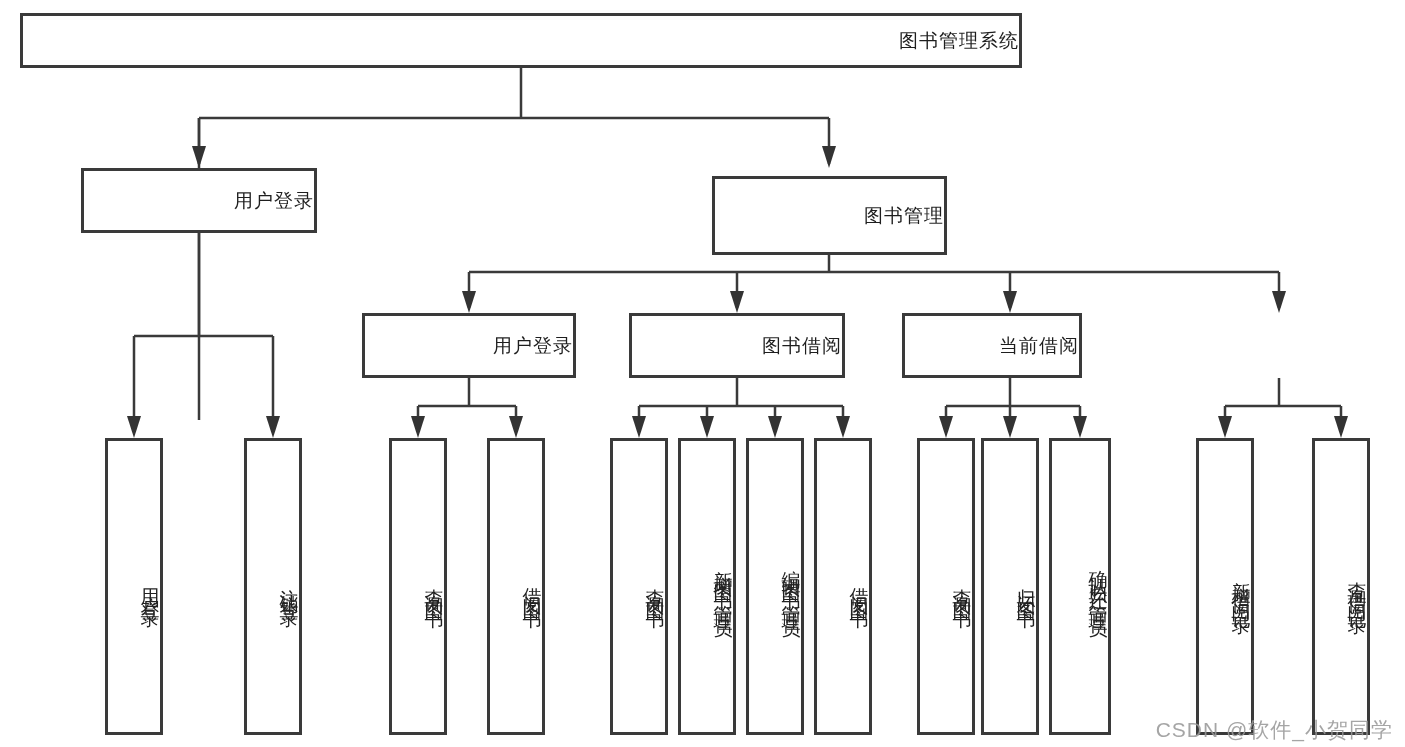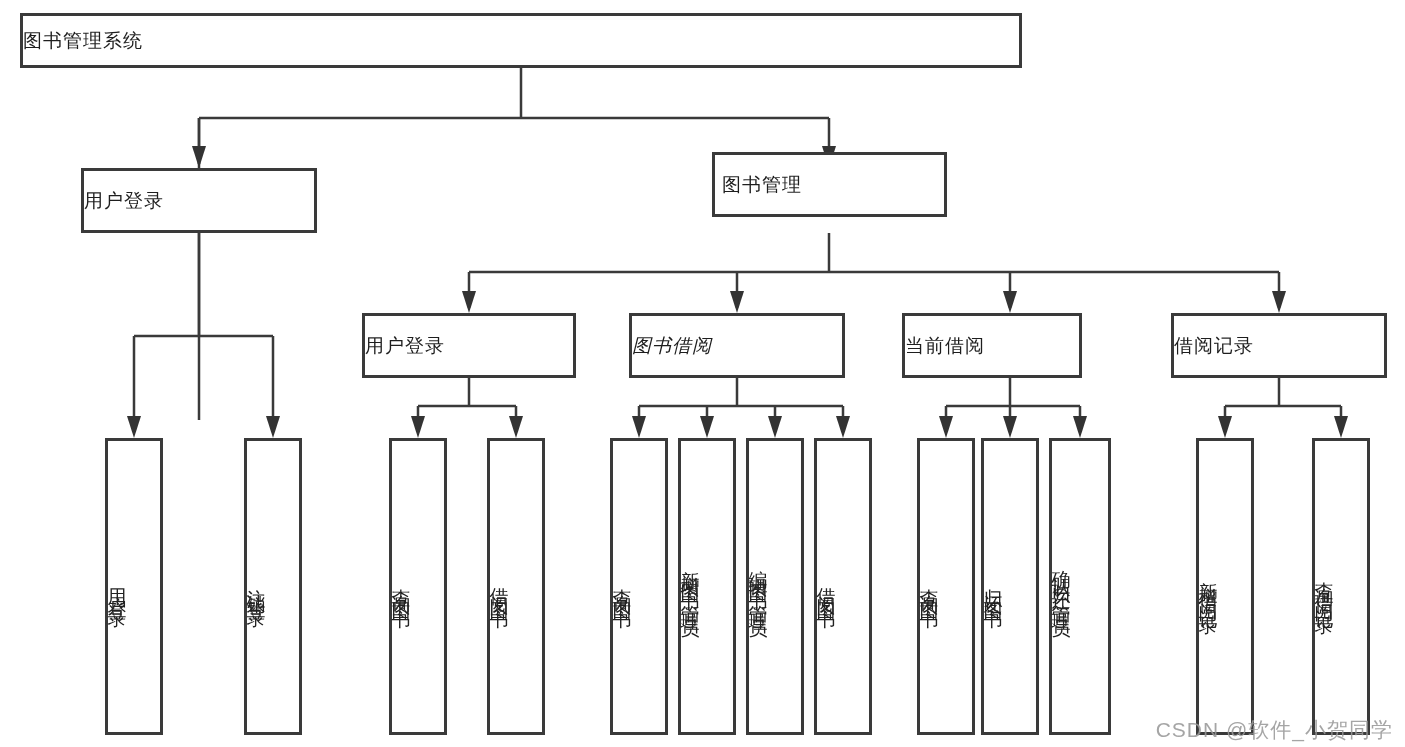--- a/index.html
+++ b/index.html
@@ -11,41 +11,41 @@
     overflow:hidden;
   }
   #connectors{
     position:absolute;left:0;top:0;width:1405px;height:747px;z-index:1;
   }
   .box{
     position:absolute;
     box-sizing:border-box;
     border:3px solid #3a3a3a;
     background:#ffffff;
-    display:flex;align-items:center;justify-content:flex-start;
+    display:flex;align-items:center;justify-content:flex-end;
     z-index:2;
     color:#1e1e1e;
   }
   .hlabel{
     font-size:19px;letter-spacing:1px;color:#1e1e1e;white-space:nowrap;
   }
   .leaf .vlabel{
     writing-mode:vertical-rl;
     text-orientation:mixed;
     font-size:19px;
     letter-spacing:7px;
     color:#222222;
     line-height:1;
   }
   
   .n-root{left:20px;top:13px;width:1002px;height:55px;}
   .n-user-login{left:81px;top:168px;width:236px;height:65px;}
-  .n-book-mgmt{left:712px;top:152px;width:235px;height:65px;padding-left:7px;}
+  .n-book-mgmt{left:712px;top:176px;width:235px;height:79px;padding-left:7px;}
   .n-sec0{left:362px;top:313px;width:214px;height:65px;}
-  .n-sec1{left:629px;top:313px;width:216px;height:65px;font-style:italic;}
+  .n-sec1{left:629px;top:313px;width:216px;height:65px;}
   .n-sec2{left:902px;top:313px;width:180px;height:65px;}
   .n-sec3{left:1171px;top:313px;width:216px;height:65px;}
   
   .leaf{top:438px;height:297px;width:58px;}
   .l-g1a{left:105px;} .l-g1b{left:244px;}
   .l-g2a{left:389px;} .l-g2b{left:487px;}
   .l-g3a{left:610px;} .l-g3b{left:678px;} .l-g3c{left:746px;} .l-g3d{left:814px;}
   .l-g4a{left:917px;} .l-g4b{left:981px;} .l-g4c{left:1049px;width:62px;}
   .l-g5a{left:1196px;} .l-g5b{left:1312px;}
   #watermark{
@@ -114,23 +114,20 @@
 
   <div class="box n-sec0">
     <span class="hlabel">用户登录</span>
   </div>
   <div class="box n-sec1">
     <span class="hlabel">图书借阅</span>
   </div>
   <div class="box n-sec2">
     <span class="hlabel">当前借阅</span>
   </div>
-  <div class="box n-sec3">
-    <span class="hlabel">借阅记录</span>
-  </div>
 
   <div class="box leaf l-g1a">
     <span class="vlabel">用户登录</span>
   </div>
   <div class="box leaf l-g1b">
     <span class="vlabel">注销登录</span>
   </div>
 
   <div class="box leaf l-g2a">
     <span class="vlabel">查询图书</span>

